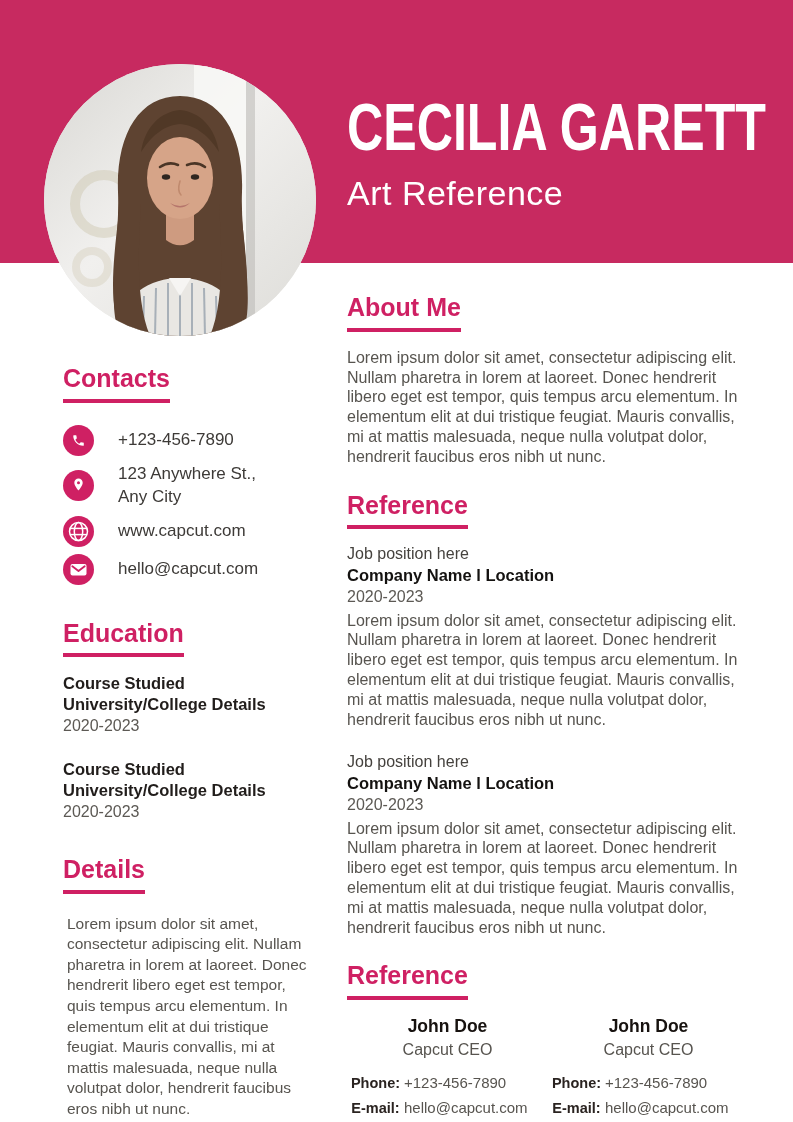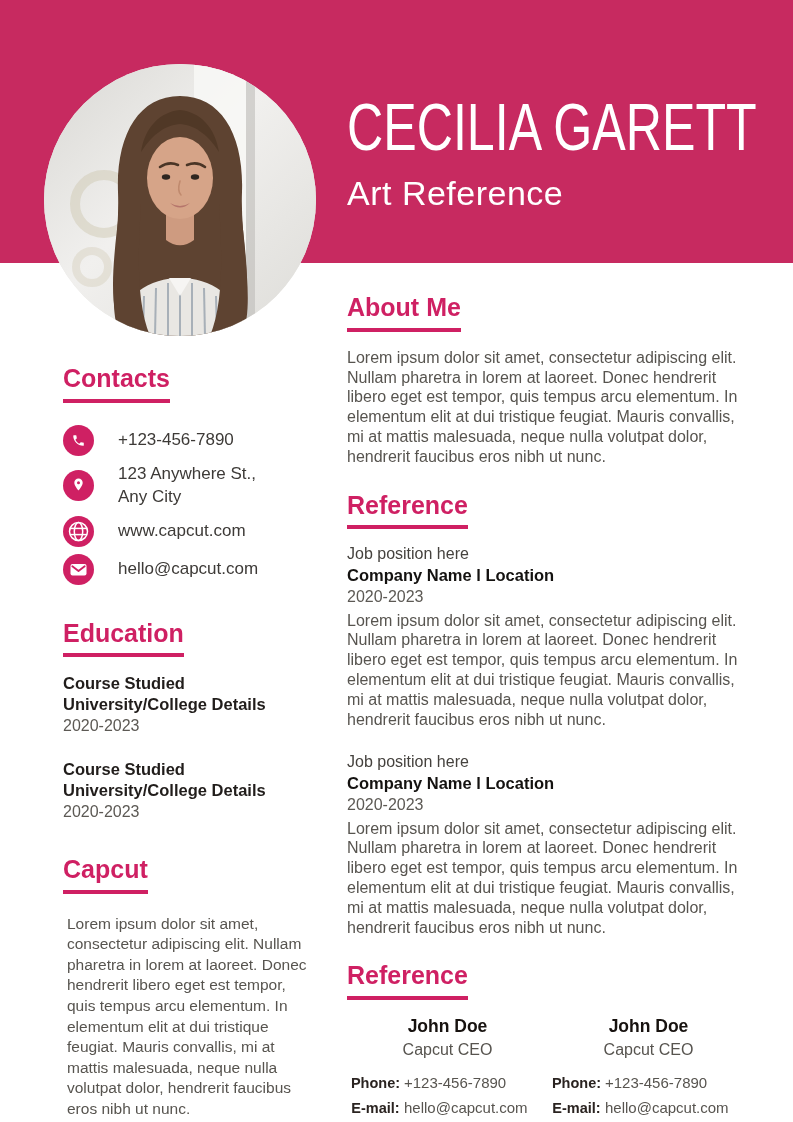--- a/index.html
+++ b/index.html
@@ -17,21 +17,21 @@
     font-family:"Liberation Sans", sans-serif;
     overflow:hidden;
   }
   
   .banner{
     position:absolute;left:0;top:0;width:793px;height:263px;
     background:var(--banner);
     padding:94px 20px 0 347px;
   }
   .person-name{
-    color:#fff;font-size:66px;font-weight:400;line-height:1;
+    color:#fff;font-size:66px;font-weight:700;line-height:1;
     white-space:nowrap;letter-spacing:0;
   }
   .person-name .cond{
     display:inline-block;transform:scaleX(.76);transform-origin:left center;
   }
   .job-title{
     color:#fff;font-size:34px;font-weight:400;margin-top:14px;letter-spacing:.5px;
   }
   
   .photo{
@@ -213,21 +213,21 @@
       <div class="edu-years">2020-2023</div>
     </div>
     <div class="edu-entry">
       <div class="edu-course">Course Studied</div>
       <div class="edu-school">University/College Details</div>
       <div class="edu-years">2020-2023</div>
     </div>
   </section>
 
   <section class="skills-section">
-    <h2 class="section-heading">Capcut</h2>
+    <h2 class="section-heading">Details</h2>
     <p class="skills-text">Lorem ipsum dolor sit amet, consectetur adipiscing elit. Nullam pharetra in lorem at laoreet. Donec hendrerit libero eget est tempor, quis tempus arcu elementum. In elementum elit at dui tristique feugiat. Mauris convallis, mi at mattis malesuada, neque nulla volutpat dolor, hendrerit faucibus eros nibh ut nunc.</p>
   </section>
 
 </aside>
 
 <main class="right">
 
   <section class="about-section">
     <h2 class="section-heading">About Me</h2>
     <p class="para">Lorem ipsum dolor sit amet, consectetur adipiscing elit. Nullam pharetra in lorem at laoreet. Donec hendrerit libero eget est tempor, quis tempus arcu elementum. In elementum elit at dui tristique feugiat. Mauris convallis, mi at mattis malesuada, neque nulla volutpat dolor, hendrerit faucibus eros nibh ut nunc.</p>

